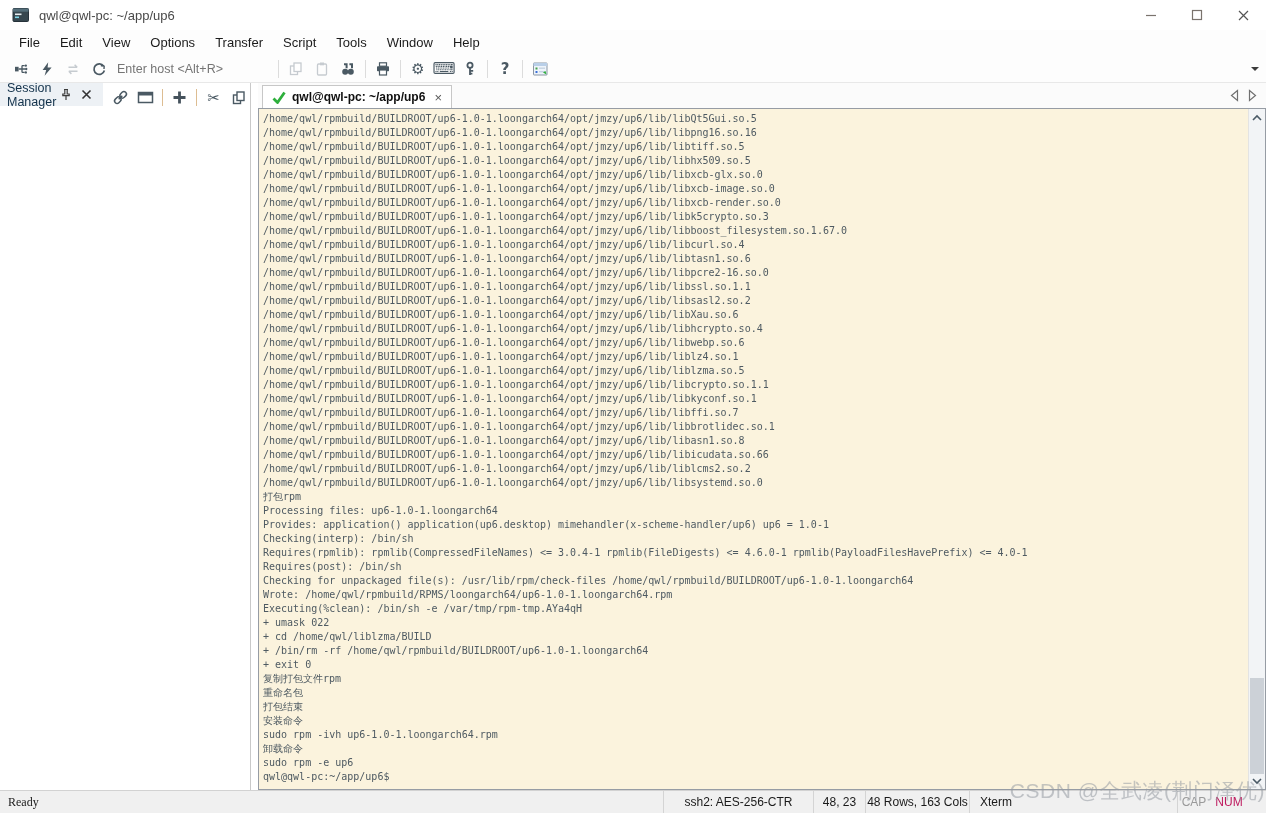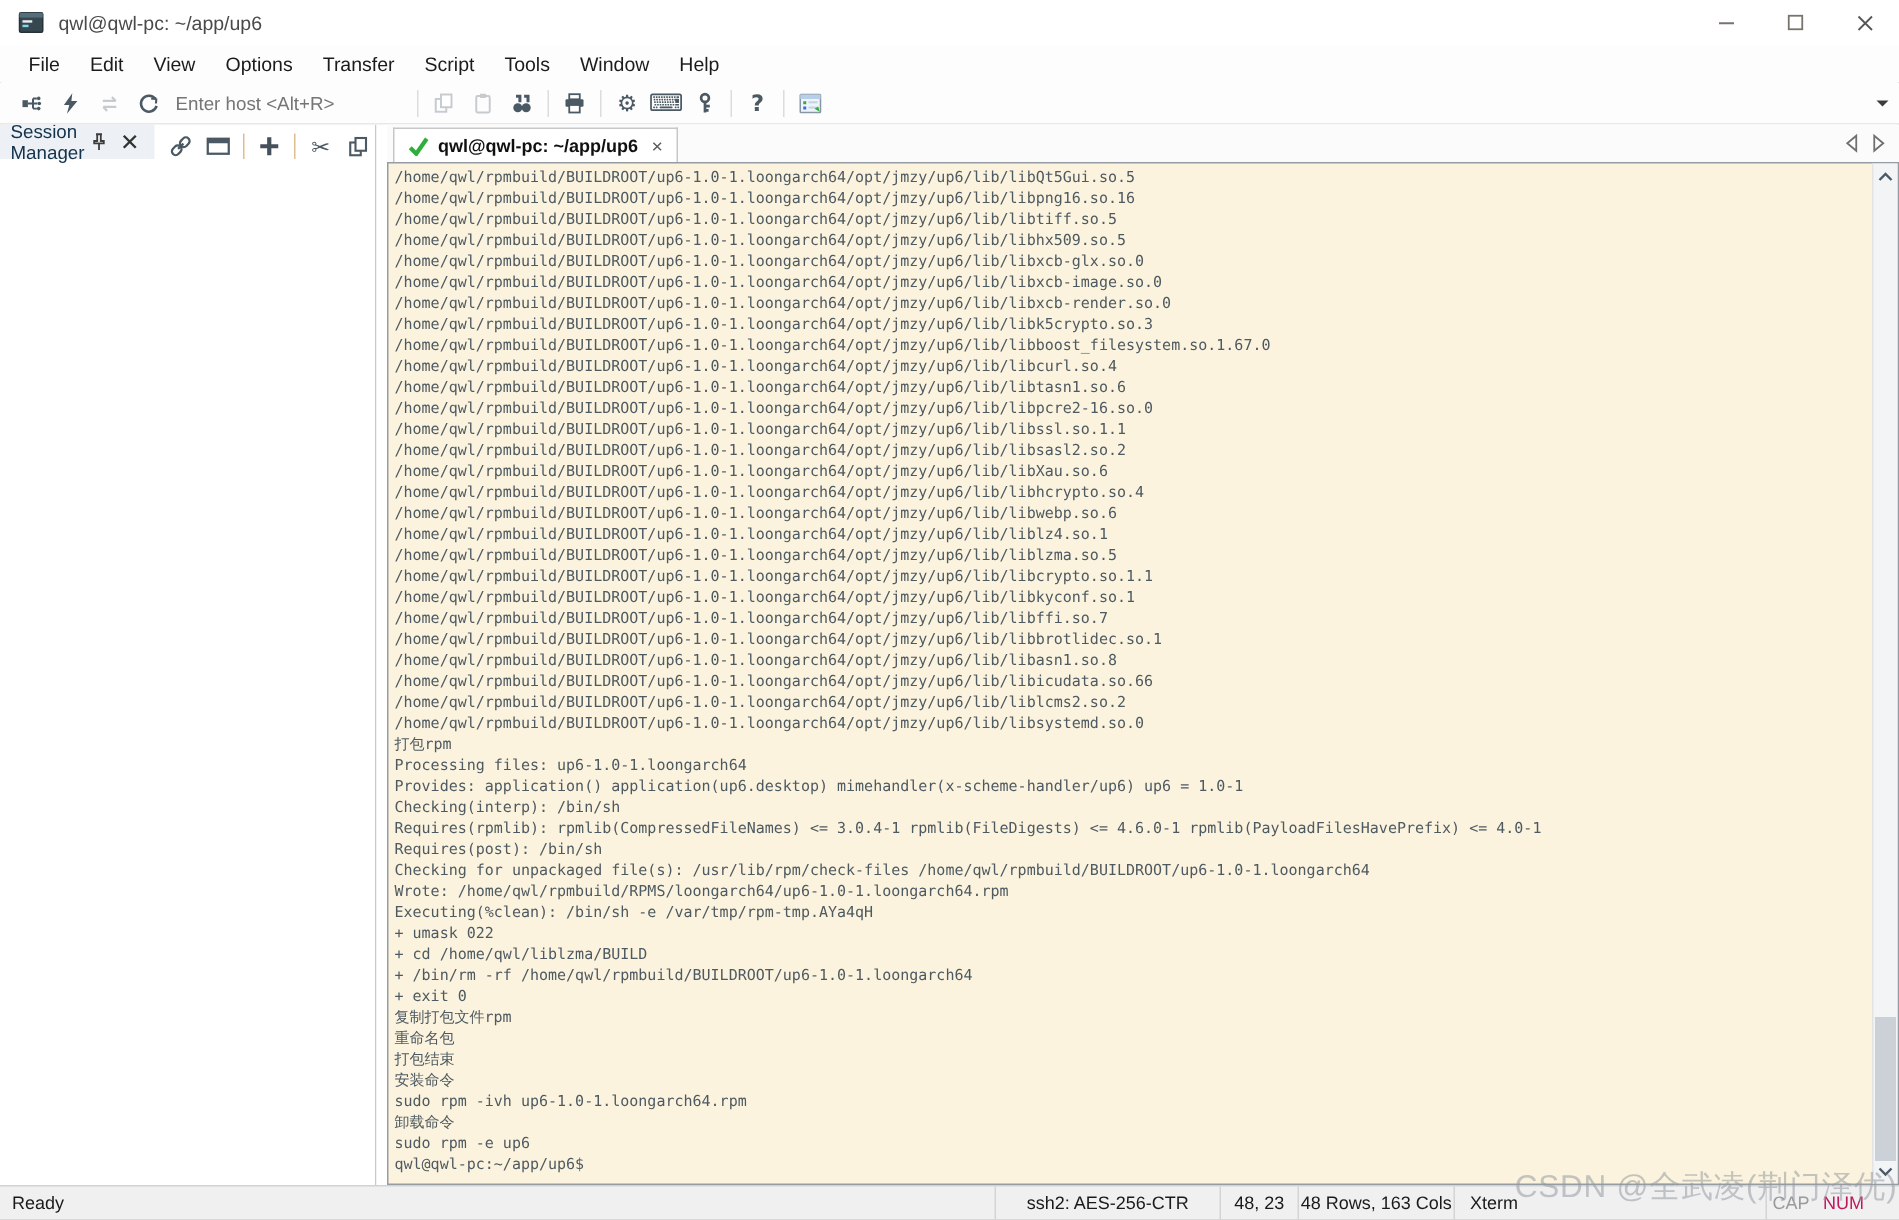--- a/index.html
+++ b/index.html
@@ -55,21 +55,21 @@
   
   .term-wrap { flex:1; display:flex; border:1px solid #969ca4; background:#FBF3DD; min-height:0; }
   .terminal { flex:1; padding:3px 0 0 4px; font-family:"DejaVu Sans Mono", monospace; font-size:10px; line-height:14px; color:#4e5a62; overflow:hidden; }
   .tline { white-space:pre; height:14px; }
   .scrollbar { width:17px; background:#f2f4f6; border-left:1px solid #e3e3e3; position:relative; }
   .sb-btn { position:absolute; left:0; width:16px; height:17px; display:flex; align-items:center; justify-content:center; }
   .sb-up { top:0; } .sb-down { bottom:0; }
   .sb-thumb { position:absolute; left:1px; width:14px; top:569px; height:96px; background:#ccd1d7; }
   
   .statusbar { height:23px; border-top:1px solid #d2d2d2; background:#f0f0f0; display:flex; align-items:stretch; font-size:12px; color:#1a1a1a; }
-  .sb-left { flex:1; display:flex; align-items:center; padding-left:8px; }
+  .sb-left { flex:1; display:flex; align-items:center; padding-left:8px;font-family:Liberation Serif, serif; }
   .sb-seg { border-left:1px solid #d4d4d4; display:flex; align-items:center; justify-content:center; }
   .seg-enc { width:150px; } .seg-pos { width:52px; } .seg-size { width:104px; }
   .seg-term { width:208px; justify-content:flex-start; padding-left:10px; }
   .seg-cap { width:33px; color:#9a9a9a; border-left:1px solid #d4d4d4; }
   .seg-num { width:38px; color:#be185d; font-weight:normal; border-left:none; }
   .sb-pad { width:18px; }
   
   .watermark { position:absolute; top:777px; right:1px; font-size:21px; color:rgba(150,155,162,0.55); white-space:nowrap; letter-spacing:0.5px; z-index:60; pointer-events:none; }
   svg { display:block; }
 </style>

